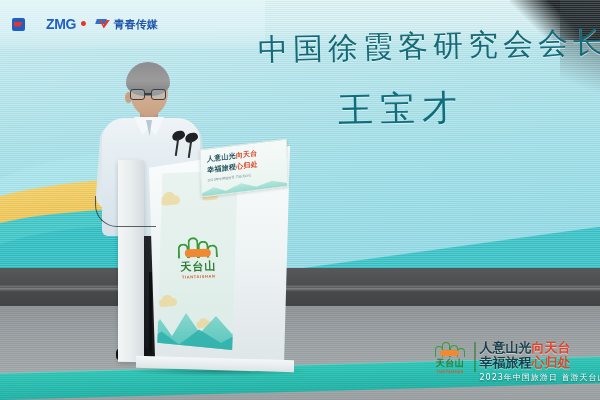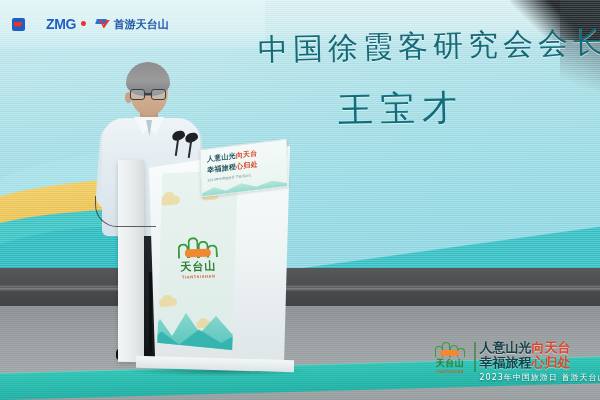--- a/index.html
+++ b/index.html
@@ -422,21 +422,21 @@
   <div class="logo-bar">
 
     <span class="lg">
       <span class="lg-mark zmg-mark"></span>
       <span class="zmg-txt">ZMG</span>
       <span class="zmg-dot">•</span>
     </span>
 
     <span class="lg">
       <span class="qc-check"></span>
-      <span class="cn-txt">首游天台山</span>
+      <span class="cn-txt">青春传媒</span>
     </span>
 
 
   </div>
 
   <div class="title-block">
     <div class="title-line">中国徐霞客研究会会长</div>
     <div class="title-name">王宝才</div>
   </div>
 

